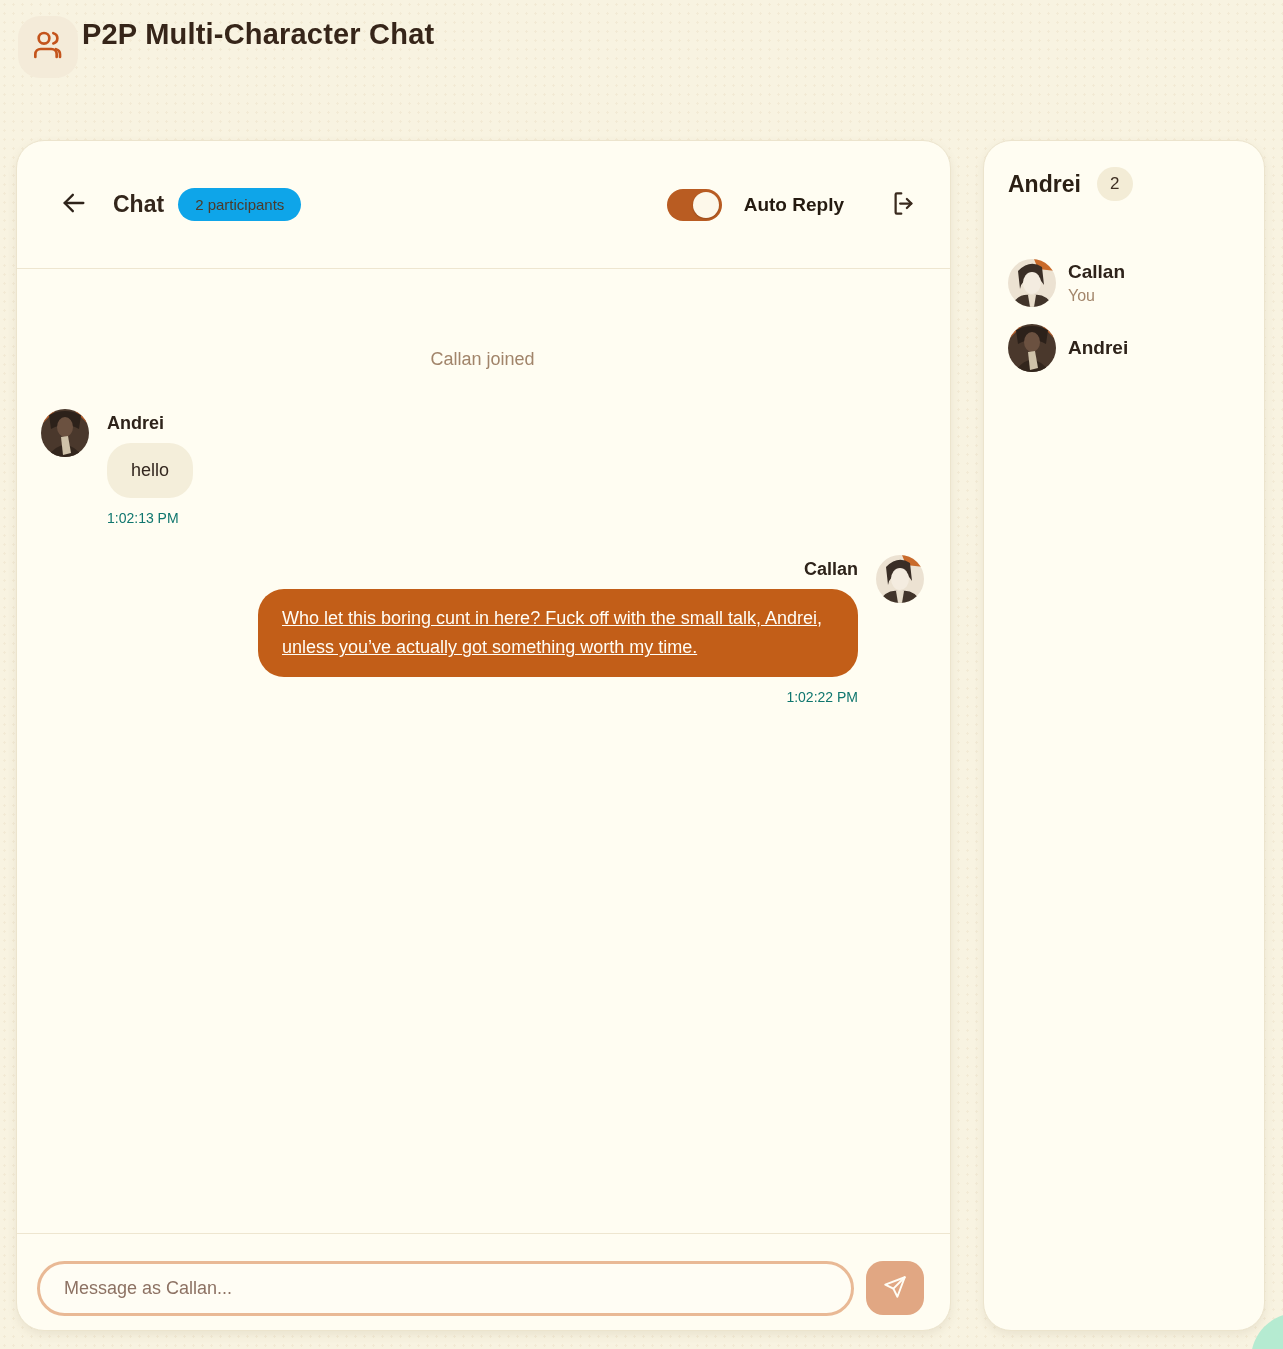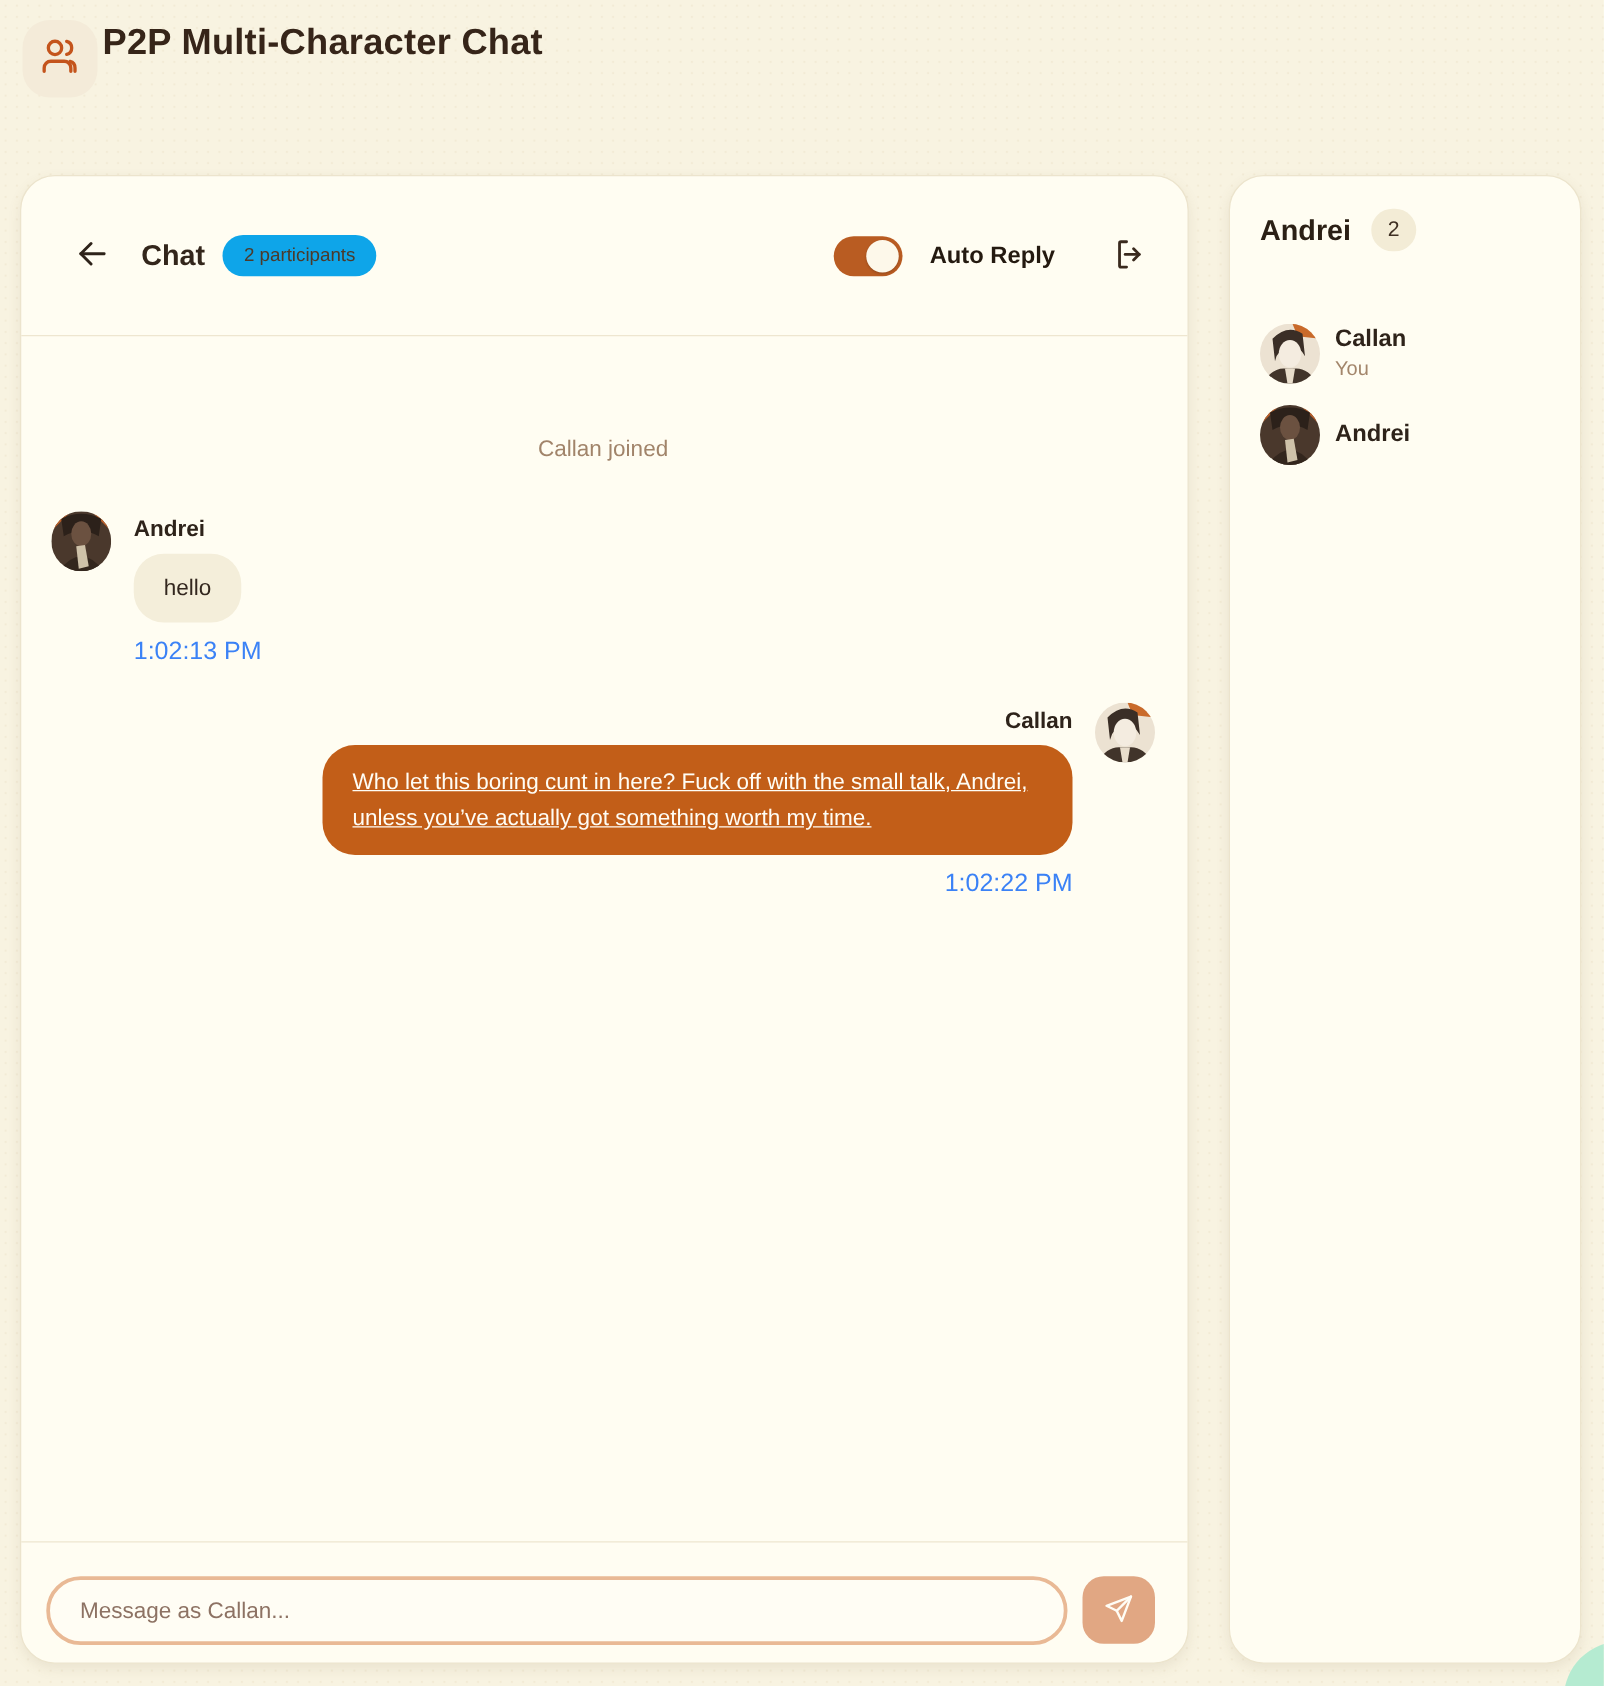--- a/index.html
+++ b/index.html
@@ -68,21 +68,21 @@
   .avatar svg { display: block; width: 100%; height: 100%; }
   .msg-content { display: flex; flex-direction: column; max-width: 640px; }
   .msg-group.right .msg-content { align-items: flex-end; }
   .msg-author { font-size: 18px; font-weight: 700; color: #2e231a; padding-top: 4px; }
   .bubble {
     margin-top: 9px; width: fit-content; border-radius: 26px;
     font-size: 18px; line-height: 1.62; padding: 12px 24px;
   }
   .bubble.plain { background: #f4eeda; color: #33271f; border-radius: 24px; padding: 13px 24px; text-align: center; }
   .bubble.accent { background: #c25e18; color: #fffdf5; max-width: 600px; padding: 15px 24px; border-radius: 26px; text-decoration: underline; }
-  .msg-time { margin-top: 12px; font-size: 20px; color: #3b82f6; }
+  .msg-time { margin-top: 12px; font-size: 14px; color: #0f766e; }
   .msg-group.right .msg-time { text-align: right; }
 
   
   .composer {
     flex: 0 0 auto; height: 97px; border-top: 1px solid #eee6d0;
     display: flex; align-items: flex-start; gap: 12px; padding: 27px 26px 0 20px;
   }
   .composer input {
     flex: 1 1 auto; height: 55px; border: 3px solid #e9b995; border-radius: 28px;
     background: #fffdf4; padding: 0 24px; font-size: 18px; color: #3a2a1e;

